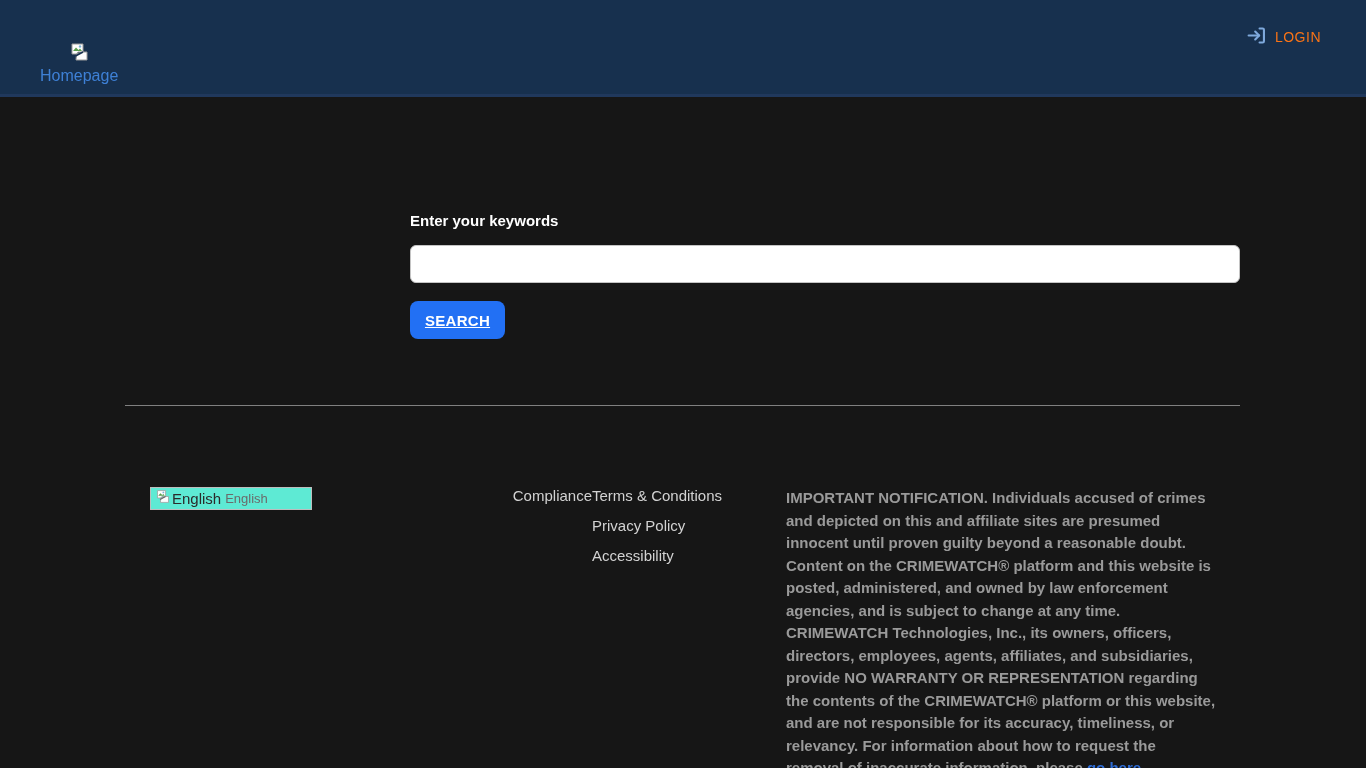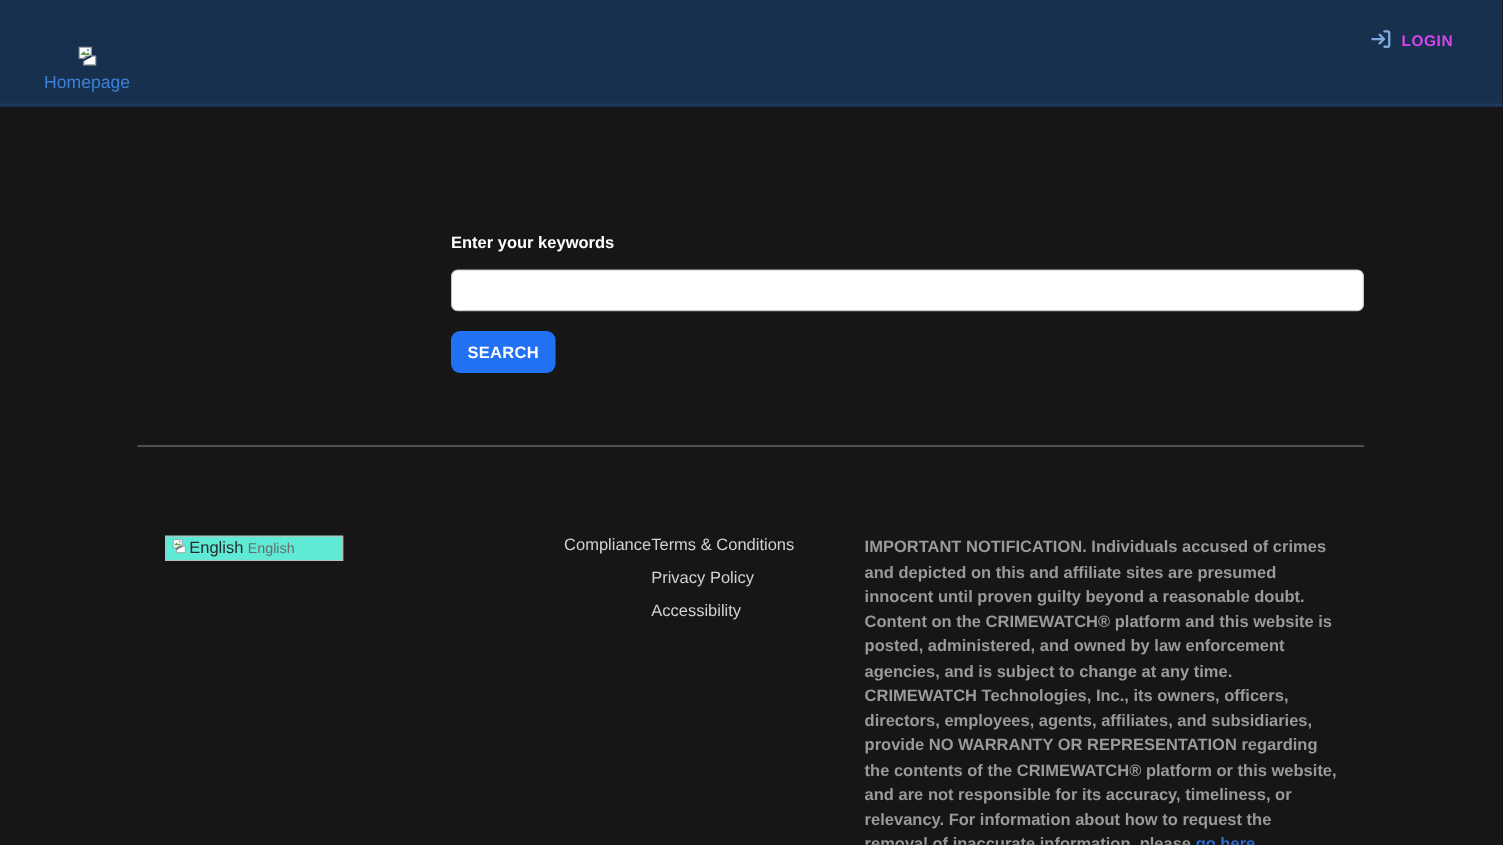--- a/index.html
+++ b/index.html
@@ -24,23 +24,23 @@
     color: #3e80d6;
     font-size: 16px;
     text-decoration: none;
     cursor: pointer;
     flex-direction: column;
   }
   .login-btn {
     position: absolute;
     right: 45px; top: 25px;
     display: flex; align-items: center; gap: 8px;
-    color: #d946ef;
+    color: #f97316;
     font-size: 14px;
-    font-weight: bold;
+    font-weight: normal;
     letter-spacing: 0.5px;
     text-decoration: none;
     cursor: pointer;
   }
 
   
   .search-section {
     margin: 115px 126px 0 410px;
   }
   .search-label {
@@ -67,20 +67,21 @@
     height: 38px;
     background: #2270f4;
     color: #ffffff;
     border: none;
     border-radius: 8px;
     font-family: "Liberation Sans", sans-serif;
     font-size: 15px;
     font-weight: bold;
     letter-spacing: 0.3px;
     cursor: pointer;
+    text-decoration: underline;
   }
 
   
   .divider {
     margin: 66px 126px 0 125px;
     border: none;
     border-top: 1px solid #808080;
   }
 
   

